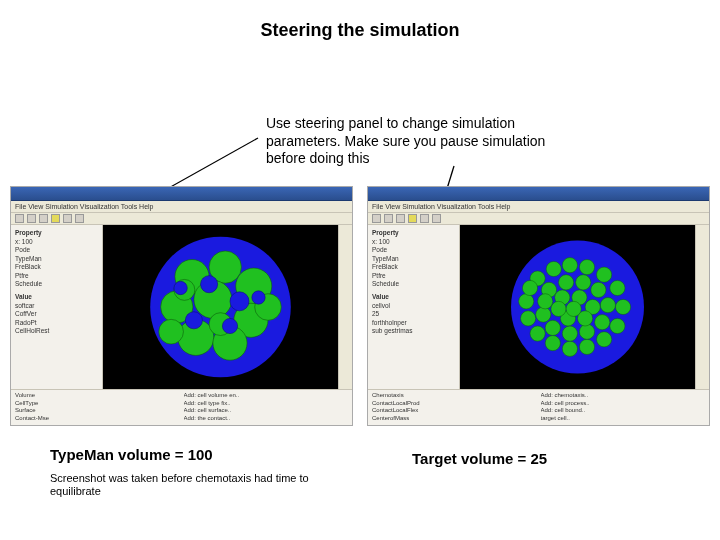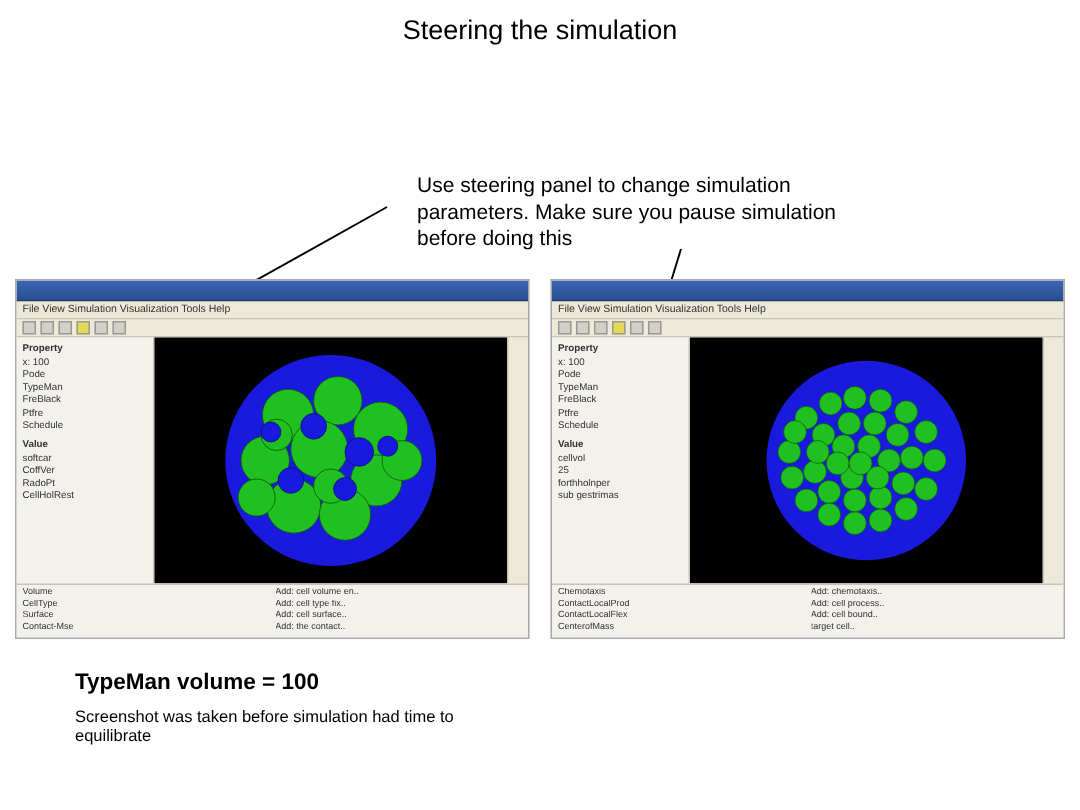--- a/index.html
+++ b/index.html
@@ -1,20 +1,20 @@
 <!DOCTYPE html>
 <html><head>
 <meta charset="utf-8">
 <style>
   * { box-sizing: border-box; margin: 0; padding: 0; }
   html, body { width: 720px; height: 540px; background: #fff; font-family: Arial, Helvetica, sans-serif; color: #000; }
   .slide { width: 720px; height: 540px; position: relative; padding: 8px 10px; }
-  .title { text-align: center; font-size: 18px; font-weight: normal; margin-top: 2px; margin-bottom: 14px; }
+  .title { text-align: center; font-size: 18px; font-weight: bold; margin-top: 12px; margin-bottom: 14px; }
   .body-text { font-size: 15px; line-height: 1.25; margin: 0 4px 6px 4px; }
-  .hint { position: absolute; left: 278px; top: 115px; width: 310px; font-size: 14px; line-height: 1.25; }
+  .hint { position: absolute; left: 266px; top: 115px; width: 310px; font-size: 14px; line-height: 1.25; }
   .shots { position: absolute; left: 10px; top: 186px; width: 700px; display: flex; gap: 14px; }
   .shot { flex: 1 1 0; border: 1px solid #aaa; height: 240px; position: relative; background: #e9e8e4; overflow: hidden; }
   .shot .titlebar { height: 14px; background: linear-gradient(#3a66b5,#2a4e8e); border-bottom: 1px solid #1c3a70; }
   .shot .menubar { height: 12px; background: #ece9d8; border-bottom: 1px solid #c8c4b6; font-size: 7px; color: #333; padding-left: 4px; line-height: 12px; white-space: nowrap; overflow: hidden; }
   .shot .toolbar { height: 12px; background: #ece9d8; border-bottom: 1px solid #c8c4b6; display:flex; align-items:center; gap:3px; padding:0 4px; }
   .shot .toolbar .tbtn { width:9px; height:9px; background:#d4d0c8; border:1px solid #999; }
   .shot .toolbar .tbtn.y { background:#e4da5a; }
   .shot .content { position: absolute; left: 0; right: 0; top: 38px; bottom: 36px; display: flex; }
   .shot .panel { width: 92px; background: #f3f1eb; border-right: 1px solid #c8c4b6; font-size: 6.5px; color: #333; padding: 4px 4px 0 4px; }
   .shot .panel .ph { font-weight:bold; margin-bottom:2px; }
@@ -208,15 +208,16 @@
           <div>Add: cell process..</div>
           <div>Add: cell bound..</div>
           <div>target cell..</div>
         </div>
       </div>
     </div>
 
   </div>
 
   <div class="caption-l">TypeMan volume = 100</div>
-  <div class="footnote">Screenshot was taken before simulation had time to equilibrate</div>
+  <div class="caption-r">Target volume = 25</div>
+  <div class="footnote">Screenshot was taken before chemotaxis had time to equilibrate</div>
 
 </div>
 
 </body></html>

